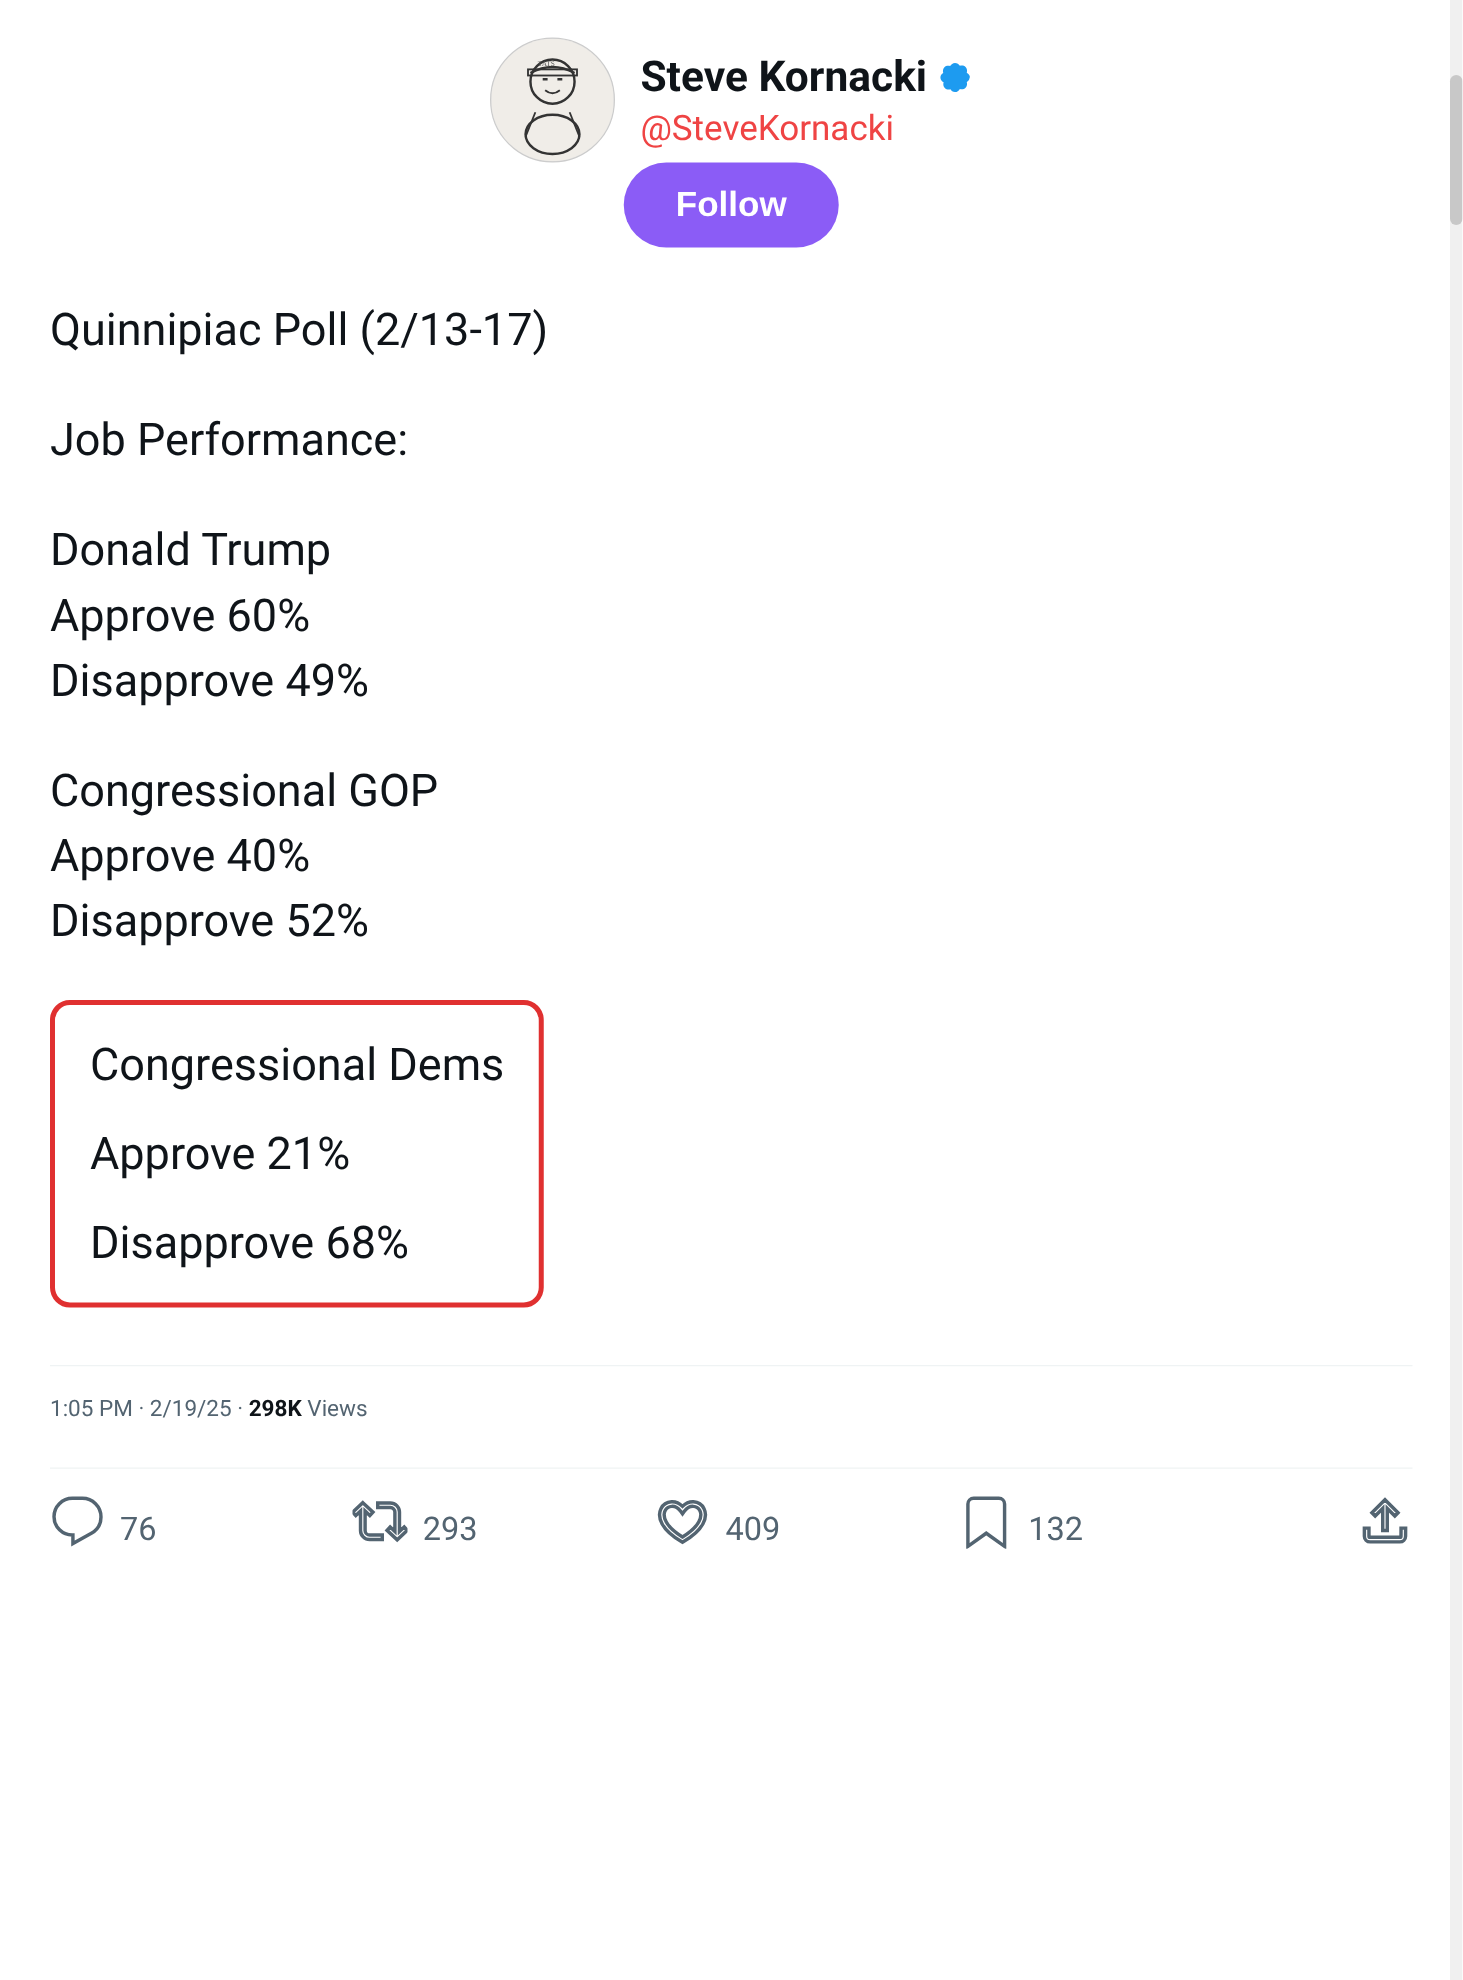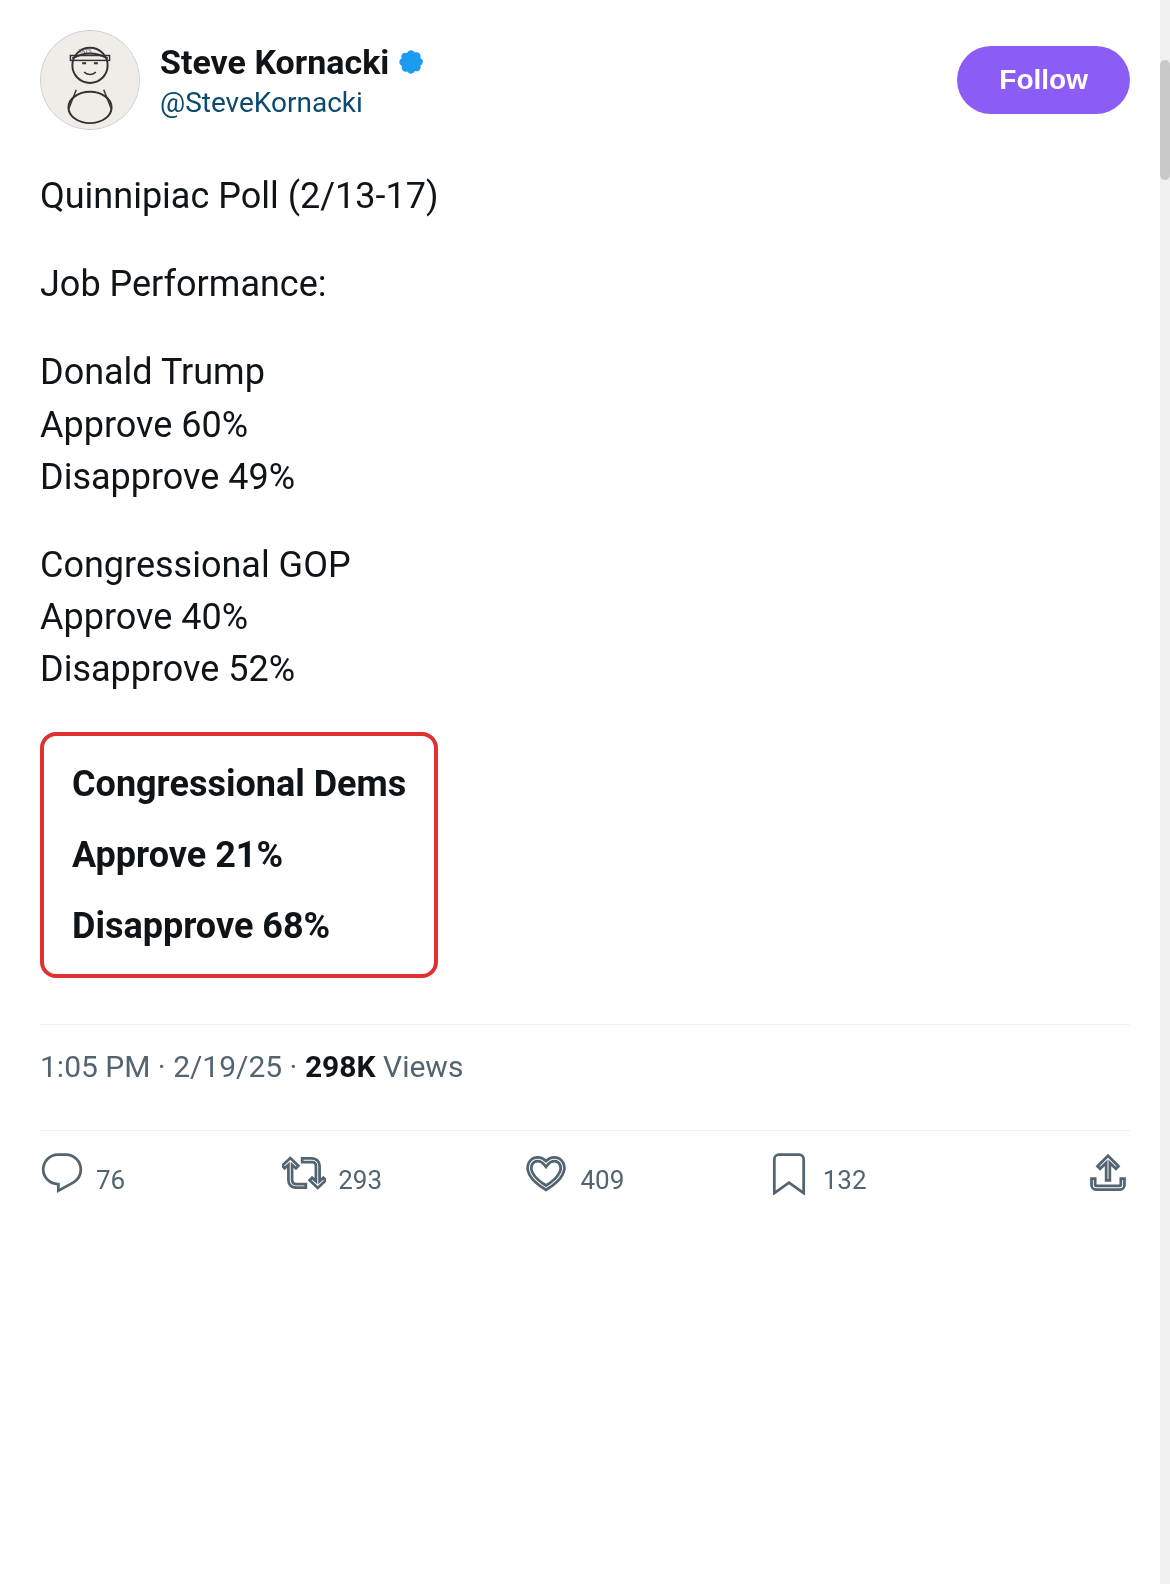--- a/index.html
+++ b/index.html
@@ -43,20 +43,21 @@
       background: #c8c8c8;
       border-radius: 5px;
     }
 
     
     .tweet-header {
       display: flex;
       align-items: center;
       justify-content: space-between;
       margin-bottom: 40px;
+      flex-direction: column;
     }
 
     .profile-section {
       display: flex;
       align-items: center;
       gap: 20px;
     }
 
     .avatar {
       width: 100px;
@@ -96,21 +97,21 @@
 
     .verified-icon {
       width: 28px;
       height: 28px;
       color: #1d9bf0;
       flex-shrink: 0;
     }
 
     .profile-handle {
       font-size: 28px;
-      color: #0c4a6e;
+      color: #ef4444;
     }
 
     .follow-button {
       background: #8b5cf6;
       color: #ffffff;
       border: none;
       border-radius: 50px;
       padding: 18px 42px;
       font-size: 28px;
       font-weight: 700;
@@ -138,34 +139,33 @@
     .highlighted-box {
       border: 4px solid #e03030;
       border-radius: 16px;
       padding: 22px 28px;
       display: inline-block;
       margin-bottom: 36px;
     }
 
     .highlighted-box .tweet-line {
       display: block;
-      font-weight: bold;
     }
 
     
     .tweet-footer {
       margin-top: 10px;
       border-top: 1px solid #eff3f4;
       padding-top: 24px;
     }
 
     .tweet-meta {
-      font-size: 30px;
+      font-size: 18px;
       color: #536471;
-      margin-bottom: 46px;
+      margin-bottom: 36px;
     }
 
     .tweet-meta .views-count {
       font-weight: 700;
       color: #0f1419;
     }
 
     .tweet-actions {
       display: flex;
       align-items: center;

